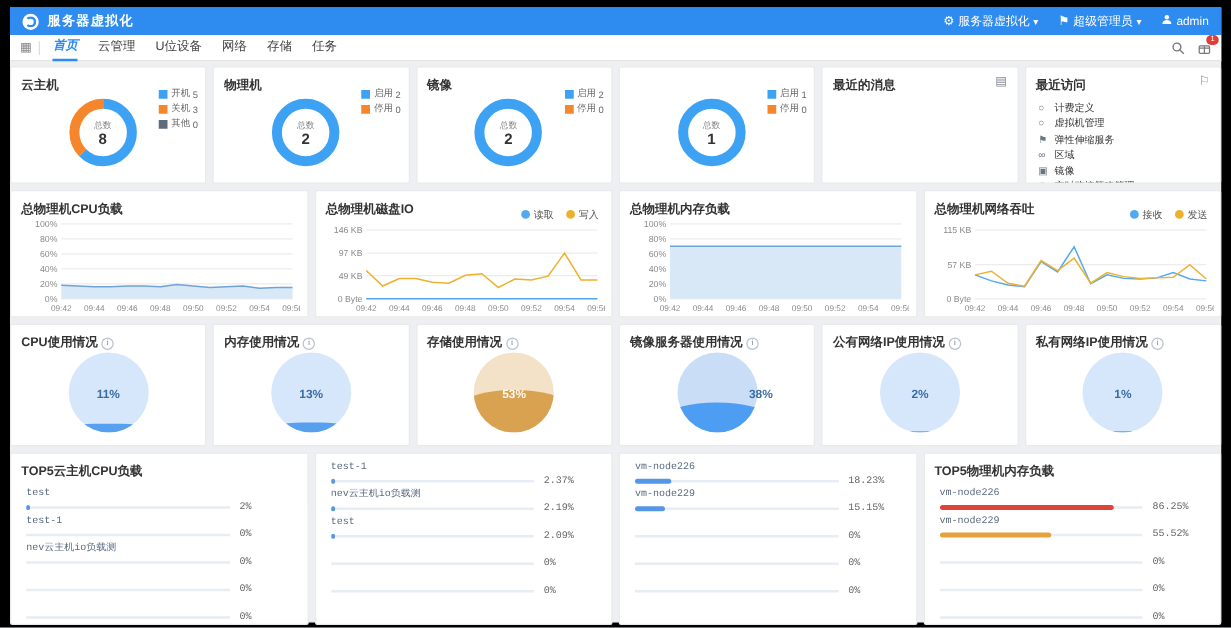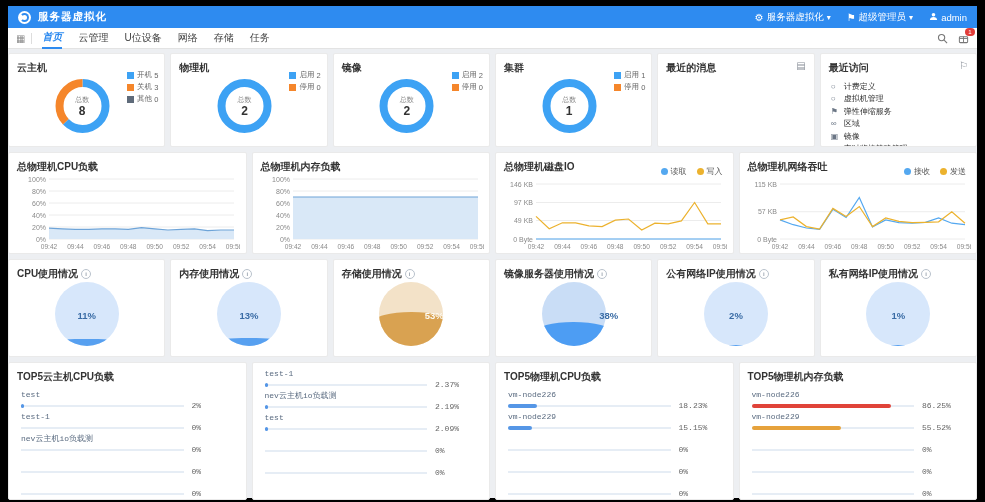--- a/index.html
+++ b/index.html
@@ -182,21 +182,20 @@
             </svg></div>
         <div class="donutwrap">
             <div class="dcenter">
               <span class="dcl">总数</span>
               <span class="dcv">2</span>
             </div>
           </div>
       </div>
 
       <div class="card">
-        <div class="ctitle">集群</div>
         <div class="dlegend">
           <div class="lrow"><span class="sq" style="background: rgb(61, 162, 244);"></span><span>启用</span>&nbsp;<span>1</span></div>
           <div class="lrow"><span class="sq" style="background: rgb(245, 134, 43);"></span><span>停用</span>&nbsp;<span>0</span></div>
         </div>
         <div class="donutwrap"><svg width="56" height="56">
               <circle cx="28" cy="28" r="23" fill="none" stroke="#3da2f4" stroke-width="8" stroke-dasharray="144.51326206513048 144.51326206513048" stroke-dashoffset="0" transform="rotate(-90 28 28)"></circle>
             </svg></div>
         <div class="donutwrap">
             <div class="dcenter">
               <span class="dcl">总数</span>
@@ -264,20 +263,53 @@
               <text x="113.28571428571429" y="74" text-anchor="middle" font-size="6.6" fill="#8a8a8a">09:48</text>
               <text x="139.71428571428572" y="74" text-anchor="middle" font-size="6.6" fill="#8a8a8a">09:50</text>
               <text x="166.14285714285714" y="74" text-anchor="middle" font-size="6.6" fill="#8a8a8a">09:52</text>
               <text x="192.57142857142858" y="74" text-anchor="middle" font-size="6.6" fill="#8a8a8a">09:54</text>
               <text x="219" y="74" text-anchor="middle" font-size="6.6" fill="#8a8a8a">09:56</text>
               <polygon points="34,64 34.0,53.2 47.2,53.8 60.4,54.4 73.6,54.4 86.9,53.8 100.1,53.8 113.3,54.4 126.5,52.6 139.7,53.8 152.9,55.0 166.1,54.4 179.4,53.8 192.6,55.6 205.8,55.0 219.0,55.0 219,64" fill="#d9e8f7"></polygon>
               <polyline points="34.0,53.2 47.2,53.8 60.4,54.4 73.6,54.4 86.9,53.8 100.1,53.8 113.3,54.4 126.5,52.6 139.7,53.8 152.9,55.0 166.1,54.4 179.4,53.8 192.6,55.6 205.8,55.0 219.0,55.0" fill="none" stroke="#6ea4d8" stroke-width="1.2"></polyline>
             </svg></div>
       </div>
       <div class="card">
+        <div class="ctitle">总物理机磁盘IO</div>
+        <div class="clegend">
+          <span class="lrow">
+              <span class="dot" style="background: rgb(84, 168, 240);"></span>
+              <span>读取</span>
+            </span>
+          <span class="lrow">
+              <span class="dot" style="background: rgb(236, 178, 46);"></span>
+              <span>写入</span>
+            </span>
+        </div>
+        <div class="chart leg"><svg width="225" height="70">
+              <line x1="34" x2="219" y1="59" y2="59" stroke="#ececec" stroke-width="1"></line>
+              <text x="31" y="61.5" text-anchor="end" font-size="7" fill="#8a8a8a">0 Byte</text>
+              <line x1="34" x2="219" y1="40.54109589041096" y2="40.54109589041096" stroke="#ececec" stroke-width="1"></line>
+              <text x="31" y="43.04109589041096" text-anchor="end" font-size="7" fill="#8a8a8a">49 KB</text>
+              <line x1="34" x2="219" y1="22.458904109589042" y2="22.458904109589042" stroke="#ececec" stroke-width="1"></line>
+              <text x="31" y="24.958904109589042" text-anchor="end" font-size="7" fill="#8a8a8a">97 KB</text>
+              <line x1="34" x2="219" y1="4" y2="4" stroke="#ececec" stroke-width="1"></line>
+              <text x="31" y="6.5" text-anchor="end" font-size="7" fill="#8a8a8a">146 KB</text>
+              <text x="34" y="69" text-anchor="middle" font-size="6.6" fill="#8a8a8a">09:42</text>
+              <text x="60.42857142857143" y="69" text-anchor="middle" font-size="6.6" fill="#8a8a8a">09:44</text>
+              <text x="86.85714285714286" y="69" text-anchor="middle" font-size="6.6" fill="#8a8a8a">09:46</text>
+              <text x="113.28571428571429" y="69" text-anchor="middle" font-size="6.6" fill="#8a8a8a">09:48</text>
+              <text x="139.71428571428572" y="69" text-anchor="middle" font-size="6.6" fill="#8a8a8a">09:50</text>
+              <text x="166.14285714285714" y="69" text-anchor="middle" font-size="6.6" fill="#8a8a8a">09:52</text>
+              <text x="192.57142857142858" y="69" text-anchor="middle" font-size="6.6" fill="#8a8a8a">09:54</text>
+              <text x="219" y="69" text-anchor="middle" font-size="6.6" fill="#8a8a8a">09:56</text>
+              <polyline points="34.0,59.0 47.2,59.0 60.4,59.0 73.6,59.0 86.9,59.0 100.1,59.0 113.3,59.0 126.5,59.0 139.7,59.0 152.9,59.0 166.1,59.0 179.4,59.0 192.6,59.0 205.8,59.0 219.0,59.0" fill="none" stroke="#54a8f0" stroke-width="1.2"></polyline>
+              <polyline points="34.0,36.4 47.2,48.8 60.4,42.8 73.6,42.8 86.9,45.8 100.1,46.6 113.3,40.2 126.5,39.0 139.7,50.0 152.9,43.2 166.1,43.9 179.4,40.9 192.6,22.5 205.8,43.9 219.0,43.9" fill="none" stroke="#ecb22e" stroke-width="1.2"></polyline>
+            </svg></div>
+      </div>
+      <div class="card">
         <div class="ctitle">总物理机内存负载</div>
         <div class="chart noleg"><svg width="225" height="75">
               <line x1="34" x2="219" y1="64" y2="64" stroke="#ececec" stroke-width="1"></line>
               <text x="31" y="66.5" text-anchor="end" font-size="7" fill="#8a8a8a">0%</text>
               <line x1="34" x2="219" y1="52" y2="52" stroke="#ececec" stroke-width="1"></line>
               <text x="31" y="54.5" text-anchor="end" font-size="7" fill="#8a8a8a">20%</text>
               <line x1="34" x2="219" y1="40" y2="40" stroke="#ececec" stroke-width="1"></line>
               <text x="31" y="42.5" text-anchor="end" font-size="7" fill="#8a8a8a">40%</text>
               <line x1="34" x2="219" y1="28" y2="28" stroke="#ececec" stroke-width="1"></line>
               <text x="31" y="30.5" text-anchor="end" font-size="7" fill="#8a8a8a">60%</text>
@@ -291,53 +323,20 @@
               <text x="113.28571428571429" y="74" text-anchor="middle" font-size="6.6" fill="#8a8a8a">09:48</text>
               <text x="139.71428571428572" y="74" text-anchor="middle" font-size="6.6" fill="#8a8a8a">09:50</text>
               <text x="166.14285714285714" y="74" text-anchor="middle" font-size="6.6" fill="#8a8a8a">09:52</text>
               <text x="192.57142857142858" y="74" text-anchor="middle" font-size="6.6" fill="#8a8a8a">09:54</text>
               <text x="219" y="74" text-anchor="middle" font-size="6.6" fill="#8a8a8a">09:56</text>
               <polygon points="34,64 34.0,22.0 47.2,22.0 60.4,22.0 73.6,22.0 86.9,22.0 100.1,22.0 113.3,22.0 126.5,22.0 139.7,22.0 152.9,22.0 166.1,22.0 179.4,22.0 192.6,22.0 205.8,22.0 219.0,22.0 219,64" fill="#d9e8f7"></polygon>
               <polyline points="34.0,22.0 47.2,22.0 60.4,22.0 73.6,22.0 86.9,22.0 100.1,22.0 113.3,22.0 126.5,22.0 139.7,22.0 152.9,22.0 166.1,22.0 179.4,22.0 192.6,22.0 205.8,22.0 219.0,22.0" fill="none" stroke="#6ea4d8" stroke-width="1.2"></polyline>
             </svg></div>
       </div>
       <div class="card">
-        <div class="ctitle">总物理机磁盘IO</div>
-        <div class="clegend">
-          <span class="lrow">
-              <span class="dot" style="background: rgb(84, 168, 240);"></span>
-              <span>读取</span>
-            </span>
-          <span class="lrow">
-              <span class="dot" style="background: rgb(236, 178, 46);"></span>
-              <span>写入</span>
-            </span>
-        </div>
-        <div class="chart leg"><svg width="225" height="70">
-              <line x1="34" x2="219" y1="59" y2="59" stroke="#ececec" stroke-width="1"></line>
-              <text x="31" y="61.5" text-anchor="end" font-size="7" fill="#8a8a8a">0 Byte</text>
-              <line x1="34" x2="219" y1="40.54109589041096" y2="40.54109589041096" stroke="#ececec" stroke-width="1"></line>
-              <text x="31" y="43.04109589041096" text-anchor="end" font-size="7" fill="#8a8a8a">49 KB</text>
-              <line x1="34" x2="219" y1="22.458904109589042" y2="22.458904109589042" stroke="#ececec" stroke-width="1"></line>
-              <text x="31" y="24.958904109589042" text-anchor="end" font-size="7" fill="#8a8a8a">97 KB</text>
-              <line x1="34" x2="219" y1="4" y2="4" stroke="#ececec" stroke-width="1"></line>
-              <text x="31" y="6.5" text-anchor="end" font-size="7" fill="#8a8a8a">146 KB</text>
-              <text x="34" y="69" text-anchor="middle" font-size="6.6" fill="#8a8a8a">09:42</text>
-              <text x="60.42857142857143" y="69" text-anchor="middle" font-size="6.6" fill="#8a8a8a">09:44</text>
-              <text x="86.85714285714286" y="69" text-anchor="middle" font-size="6.6" fill="#8a8a8a">09:46</text>
-              <text x="113.28571428571429" y="69" text-anchor="middle" font-size="6.6" fill="#8a8a8a">09:48</text>
-              <text x="139.71428571428572" y="69" text-anchor="middle" font-size="6.6" fill="#8a8a8a">09:50</text>
-              <text x="166.14285714285714" y="69" text-anchor="middle" font-size="6.6" fill="#8a8a8a">09:52</text>
-              <text x="192.57142857142858" y="69" text-anchor="middle" font-size="6.6" fill="#8a8a8a">09:54</text>
-              <text x="219" y="69" text-anchor="middle" font-size="6.6" fill="#8a8a8a">09:56</text>
-              <polyline points="34.0,59.0 47.2,59.0 60.4,59.0 73.6,59.0 86.9,59.0 100.1,59.0 113.3,59.0 126.5,59.0 139.7,59.0 152.9,59.0 166.1,59.0 179.4,59.0 192.6,59.0 205.8,59.0 219.0,59.0" fill="none" stroke="#54a8f0" stroke-width="1.2"></polyline>
-              <polyline points="34.0,36.4 47.2,48.8 60.4,42.8 73.6,42.8 86.9,45.8 100.1,46.6 113.3,40.2 126.5,39.0 139.7,50.0 152.9,43.2 166.1,43.9 179.4,40.9 192.6,22.5 205.8,43.9 219.0,43.9" fill="none" stroke="#ecb22e" stroke-width="1.2"></polyline>
-            </svg></div>
-      </div>
-      <div class="card">
         <div class="ctitle">总物理机网络吞吐</div>
         <div class="clegend">
           <span class="lrow">
               <span class="dot" style="background: rgb(84, 168, 240);"></span>
               <span>接收</span>
             </span>
           <span class="lrow">
               <span class="dot" style="background: rgb(236, 178, 46);"></span>
               <span>发送</span>
             </span>
@@ -376,21 +375,21 @@
         <div class="gauge" style="background: rgb(215, 231, 251);">
           <div class="gfill" style="height: 13%; background: rgb(87, 160, 240);"></div>
         </div>
         <div class="gtext" style="color: rgb(58, 108, 165);">13%</div>
       </div>
       <div class="card">
         <div class="ctitle"><span>存储使用情况</span><span class="infoi">i</span></div>
         <div class="gauge" style="background: rgb(243, 226, 200);">
           <div class="gfill" style="height: 53%; background: rgb(217, 162, 81);"></div>
         </div>
-        <div class="gtext" style="color: rgb(253, 250, 242); padding-left: 46px;">53%</div>
+        <div class="gtext" style="color: rgb(253, 250, 242);">53%</div>
       </div>
       <div class="card">
         <div class="ctitle"><span>镜像服务器使用情况</span><span class="infoi">i</span></div>
         <div class="gauge" style="background: rgb(201, 221, 246);">
           <div class="gfill" style="height: 38%; background: rgb(77, 157, 243);"></div>
         </div>
         <div class="gtext" style="color: rgb(58, 108, 165); margin-left: 35px;">38%</div>
       </div>
       <div class="card">
         <div class="ctitle"><span>公有网络IP使用情况</span><span class="infoi">i</span></div>
@@ -502,21 +501,20 @@
       <div class="t5line">
         <div class="t5track">
           <div class="t5fill" style="width:0%;background:#5596e6"></div>
         </div>
         <div class="t5val">0%</div>
       </div>
             </div>
           </div>
         </div>
         <div class="card">
-          <div class="ctitle">TOP5物理机CPU负载</div>
           <div class="t5body">
             <div class="t5row">
       <div class="t5label">vm-node226</div>
       <div class="t5line">
         <div class="t5track">
           <div class="t5fill" style="width:18%;background:#5596e6"></div>
         </div>
         <div class="t5val">18.23%</div>
       </div>
             </div>

